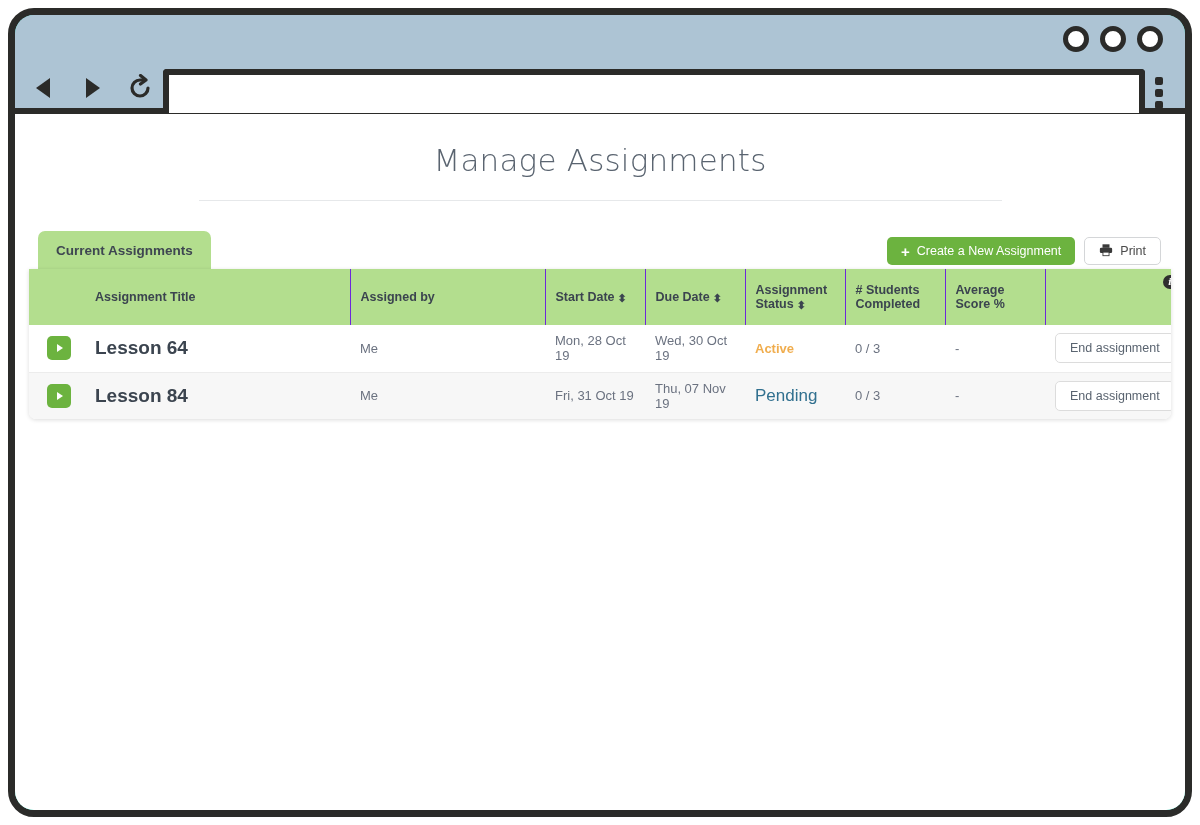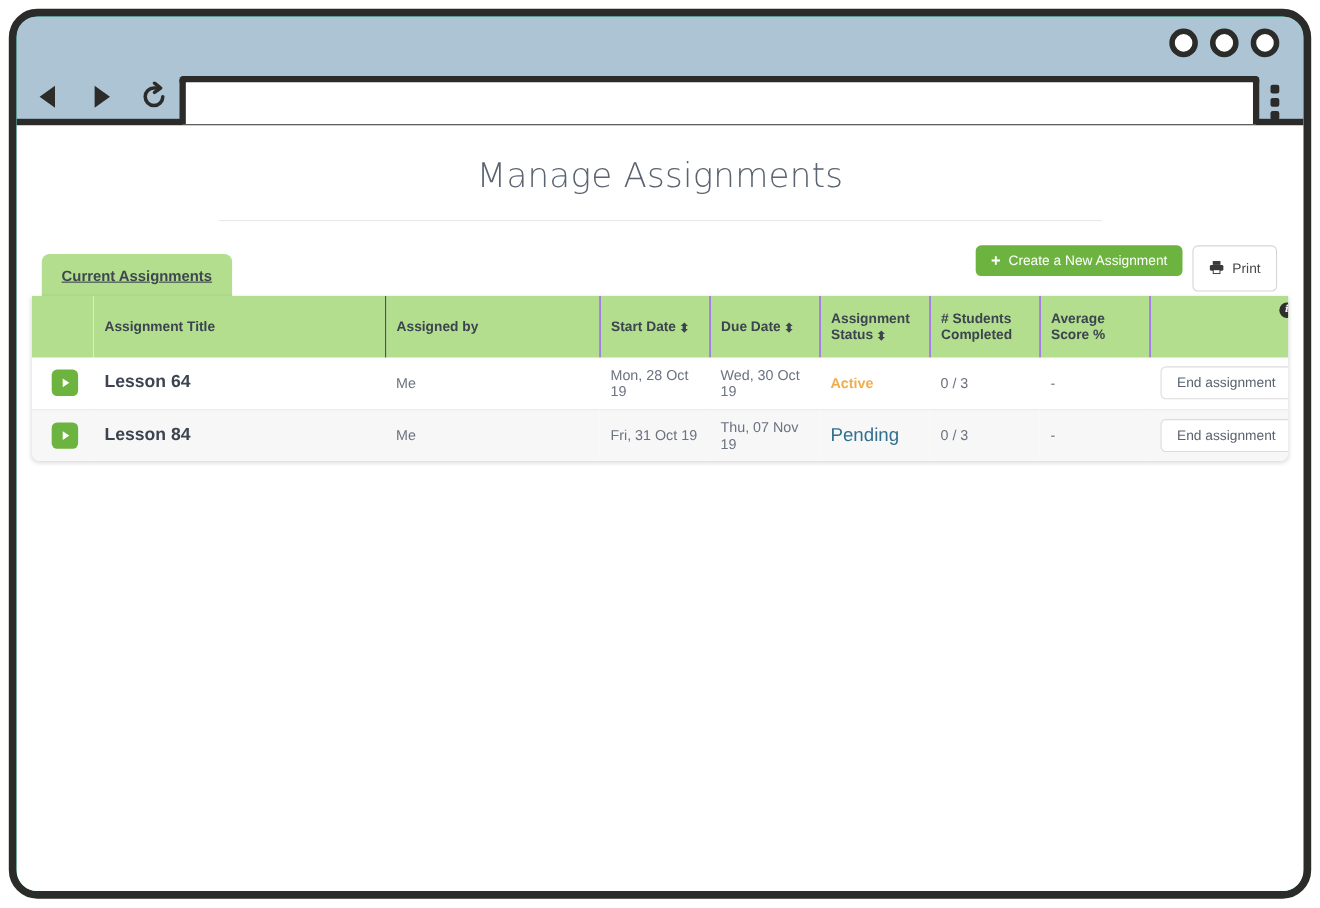--- a/index.html
+++ b/index.html
@@ -156,21 +156,20 @@
     font-size: 13.5px;
     font-weight: bold;
     border-top-left-radius: 7px;
     border-top-right-radius: 7px;
     color: #454f5b;
     white-space: nowrap;
   }
   .tab.active {
     background: #b3de8e;
     color: #3e4651;
-    text-decoration: underline;
   }
   .tab.inactive {
     background: #ffffff;
     color: #454f5b;
     box-shadow: 0 -1px 3px rgba(0,0,0,0.10), 1px 0 3px rgba(0,0,0,0.07), -1px 0 3px rgba(0,0,0,0.07);
     position: relative;
     z-index: 2;
   }
 
   .toolbar-actions {
@@ -194,21 +193,21 @@
     gap: 7px;
     cursor: pointer;
     font-family: "Liberation Sans", sans-serif;
   }
   .btn-print {
     background: #ffffff;
     color: #4a4a4a;
     border: 1px solid #d4d6d8;
     border-radius: 5px;
     padding: 0 14px;
-    height: 42px;
+    height: 28px;
     font-size: 12.5px;
     display: flex;
     align-items: center;
     gap: 7px;
     cursor: pointer;
     font-family: "Liberation Sans", sans-serif;
   }
   .plus-icon { font-size: 15px; line-height: 1; font-weight: bold; }
 
   
@@ -293,21 +292,21 @@
     margin-left: 8px;
   }
   .expand-tri {
     width: 0; height: 0;
     border-left: 6px solid #ffffff;
     border-top: 4px solid transparent;
     border-bottom: 4px solid transparent;
     margin-left: 2px;
   }
 
-  .title-cell { font-weight: bold; color: #3b444f; font-size: 16px; }
+  .title-cell { font-weight: bold; color: #3b444f; font-size: 19px; }
   .status-active { color: #f0ad4e; font-weight: bold; font-size: 13px; }
   .status-pending { color: #31708f; font-weight: normal; font-size: 17px; }
 
   .btn-end {
     background: #ffffff;
     border: 1px solid #dcdcdc;
     border-radius: 5px;
     padding: 7px 14px;
     font-size: 12.5px;
     color: #5a6470;

